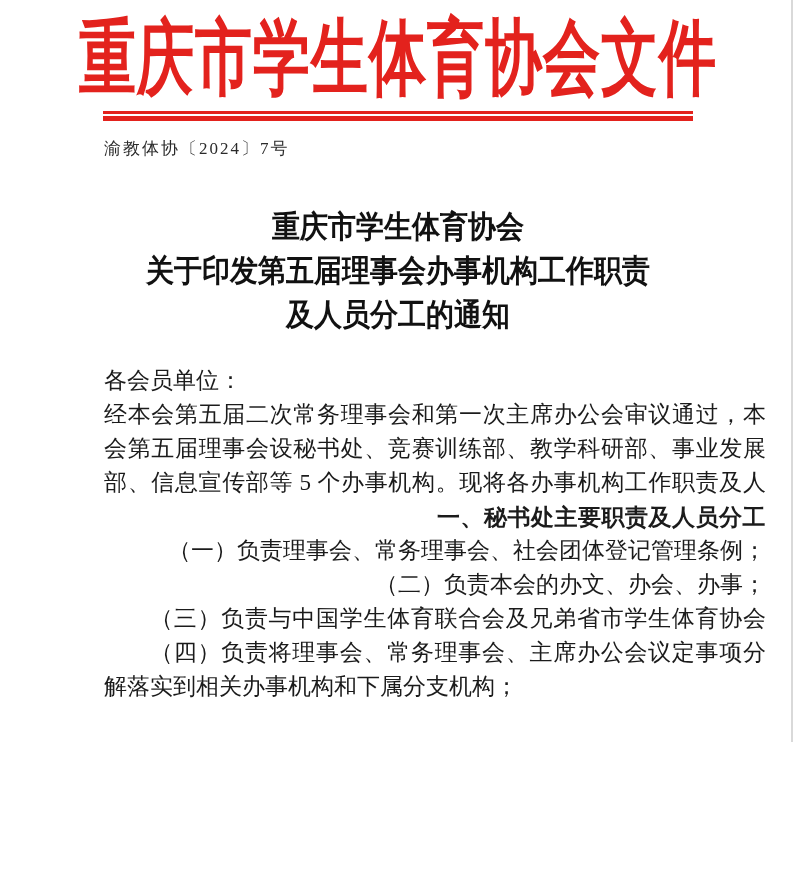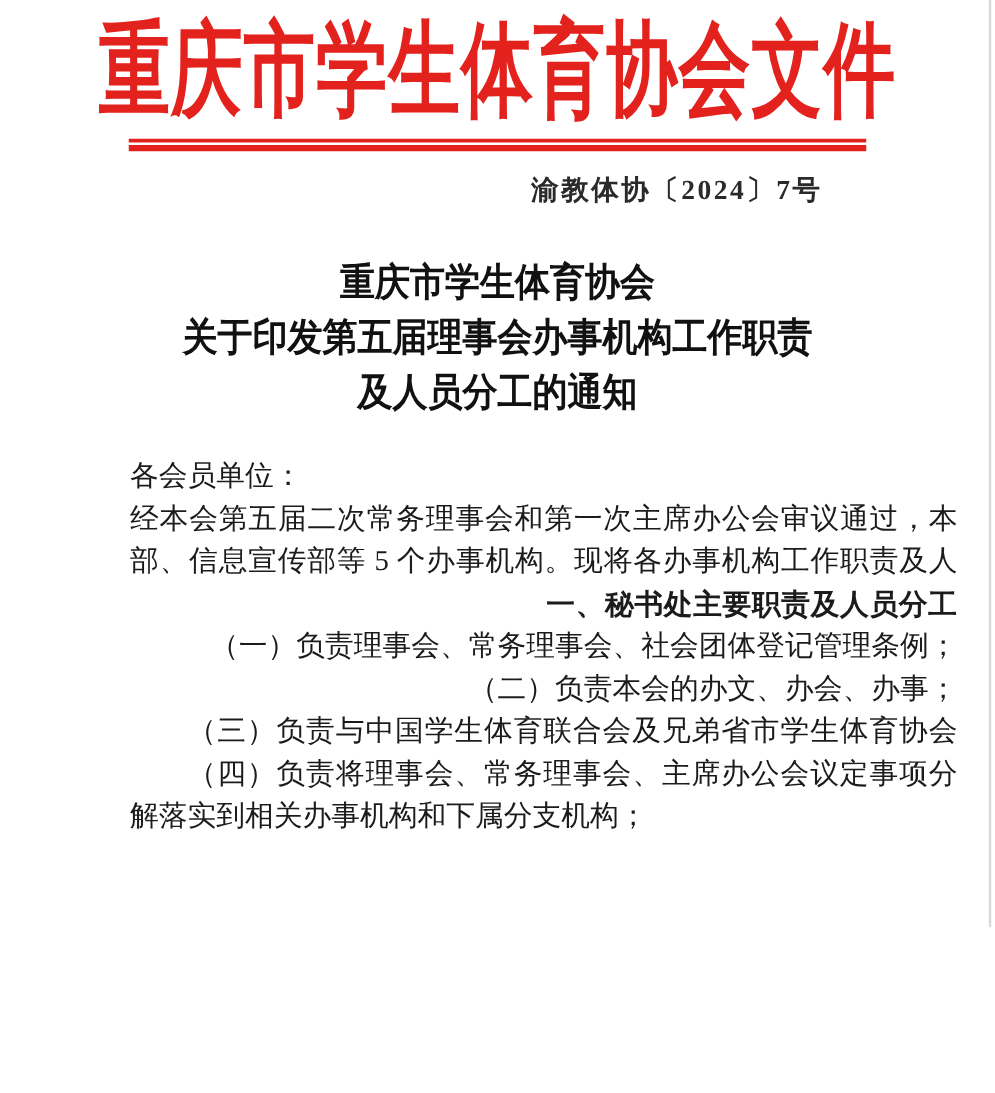--- a/index.html
+++ b/index.html
@@ -30,25 +30,24 @@
   .red-rule{
     position:absolute;top:111px;left:103px;width:590px;
   }
   .red-rule .thin{height:3px;background:var(--accent,#e3221d);}
   .red-rule .gap{height:2px;background:transparent;}
   .red-rule .thick{height:5px;background:var(--accent,#e3221d);}
   .doc-number{
     position:absolute;top:137px;left:104px;width:660px;
     box-sizing:border-box;
     padding-right:106px;
-    text-align:right;
-    font-size:22px;
+    text-align:left;
+    font-size:17px;
     letter-spacing:2px;
     color:#2a2a2a;
-    font-weight:bold;
   }
   .title-block{
     position:absolute;top:205px;left:0;width:100%;
     text-align:center;
     font-weight:700;
     font-size:28px;
     line-height:40px;
     color:#111111;
     transform:scaleY(1.1);
     transform-origin:top center;
@@ -99,20 +98,21 @@
 
   <div class="title-block">
     <div>重庆市学生体育协会</div>
     <div>关于印发第五届理事会办事机构工作职责</div>
     <div>及人员分工的通知</div>
   </div>
 
   <div class="document-body">
       <div class="body-line">各会员单位：</div>
       <div class="body-line justify">经本会第五届二次常务理事会和第一次主席办公会审议通过，本</div>
+      <div class="body-line justify">会第五届理事会设秘书处、竞赛训练部、教学科研部、事业发展</div>
       <div class="body-line justify">部、信息宣传部等 5 个办事机构。现将各办事机构工作职责及人</div>
       <div class="body-line indent bold">一、秘书处主要职责及人员分工</div>
       <div class="body-line indent">（一）负责理事会、常务理事会、社会团体登记管理条例；</div>
       <div class="body-line indent">（二）负责本会的办文、办会、办事；</div>
       <div class="body-line indent justify">（三）负责与中国学生体育联合会及兄弟省市学生体育协会</div>
       <div class="body-line indent justify">（四）负责将理事会、常务理事会、主席办公会议定事项分</div>
       <div class="body-line">解落实到相关办事机构和下属分支机构；</div>
     </div>
 
   <div class="page-number">1</div>

